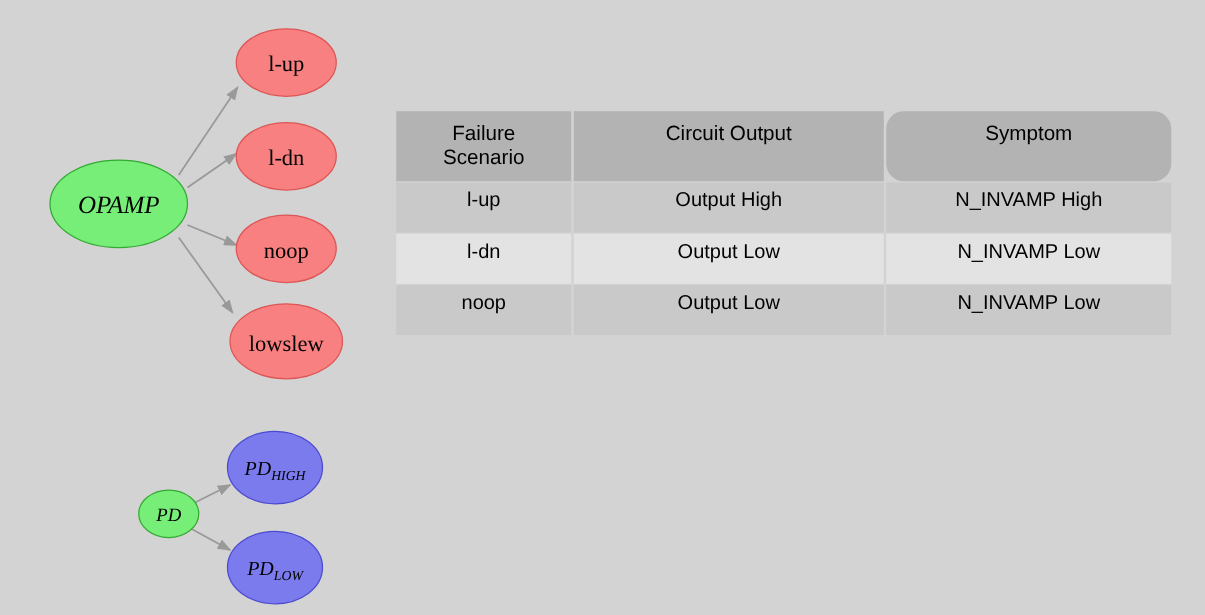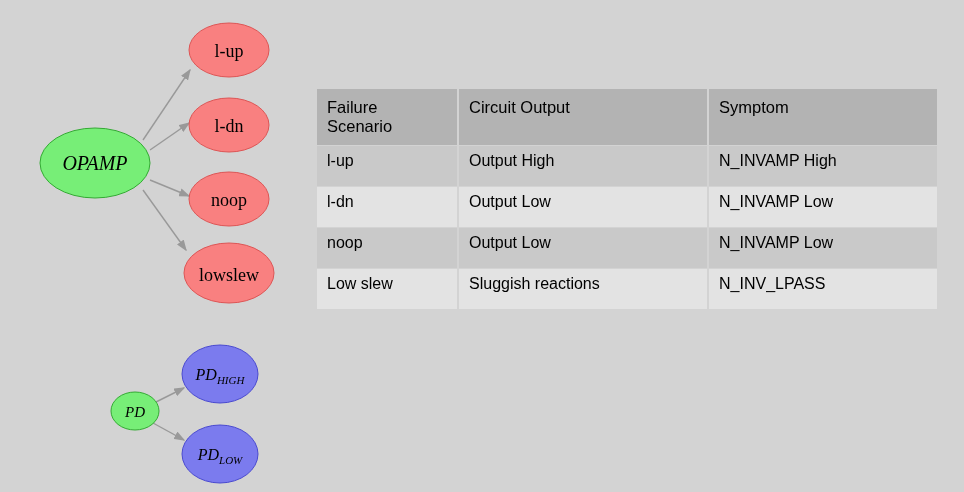--- a/index.html
+++ b/index.html
@@ -49,33 +49,33 @@
     position: absolute;
     left: 315px;
     top: 88px;
     border-collapse: separate;
     border-spacing: 2px 1px;
     font-size: 16px;
     color: #000000;
   }
   #fmea-table th, #fmea-table td {
     padding: 6px 10px;
-    text-align: left;
+    text-align: center;
     vertical-align: top;
     font-weight: normal;
   }
   #fmea-table thead th {
     background: #b3b3b3;
     font-size: 16.5px;
     padding-top: 9px;
     padding-bottom: 9px;
   }
   #fmea-table thead th.col-scenario { width: 120px; }
   #fmea-table thead th.col-effect   { width: 228px; }
-  #fmea-table thead th.col-symptom  { width: 208px; }
+  #fmea-table thead th.col-symptom  { width: 208px; border-radius: 14px; }
   #fmea-table tbody tr.row-odd td  { background: #c9c9c9; }
   #fmea-table tbody tr.row-even td { background: #e3e3e3; }
   #fmea-table tbody td { height: 28px; }
 </style>
 </head>
 <body>
 
 <div id="page-root">
 
   <div id="graph-area">
@@ -154,21 +154,16 @@
       <tr class="row-even">
         <td>l-dn</td>
         <td> Output Low</td>
         <td>N_INVAMP Low</td>
       </tr>
       <tr class="row-odd">
         <td>noop</td>
         <td>Output Low</td>
         <td>N_INVAMP Low</td>
       </tr>
-      <tr class="row-even">
-        <td>Low slew</td>
-        <td> Sluggish reactions</td>
-        <td>N_INV_LPASS</td>
-      </tr>
     </tbody>
   </table>
 
 </div>
 
 </body></html>

